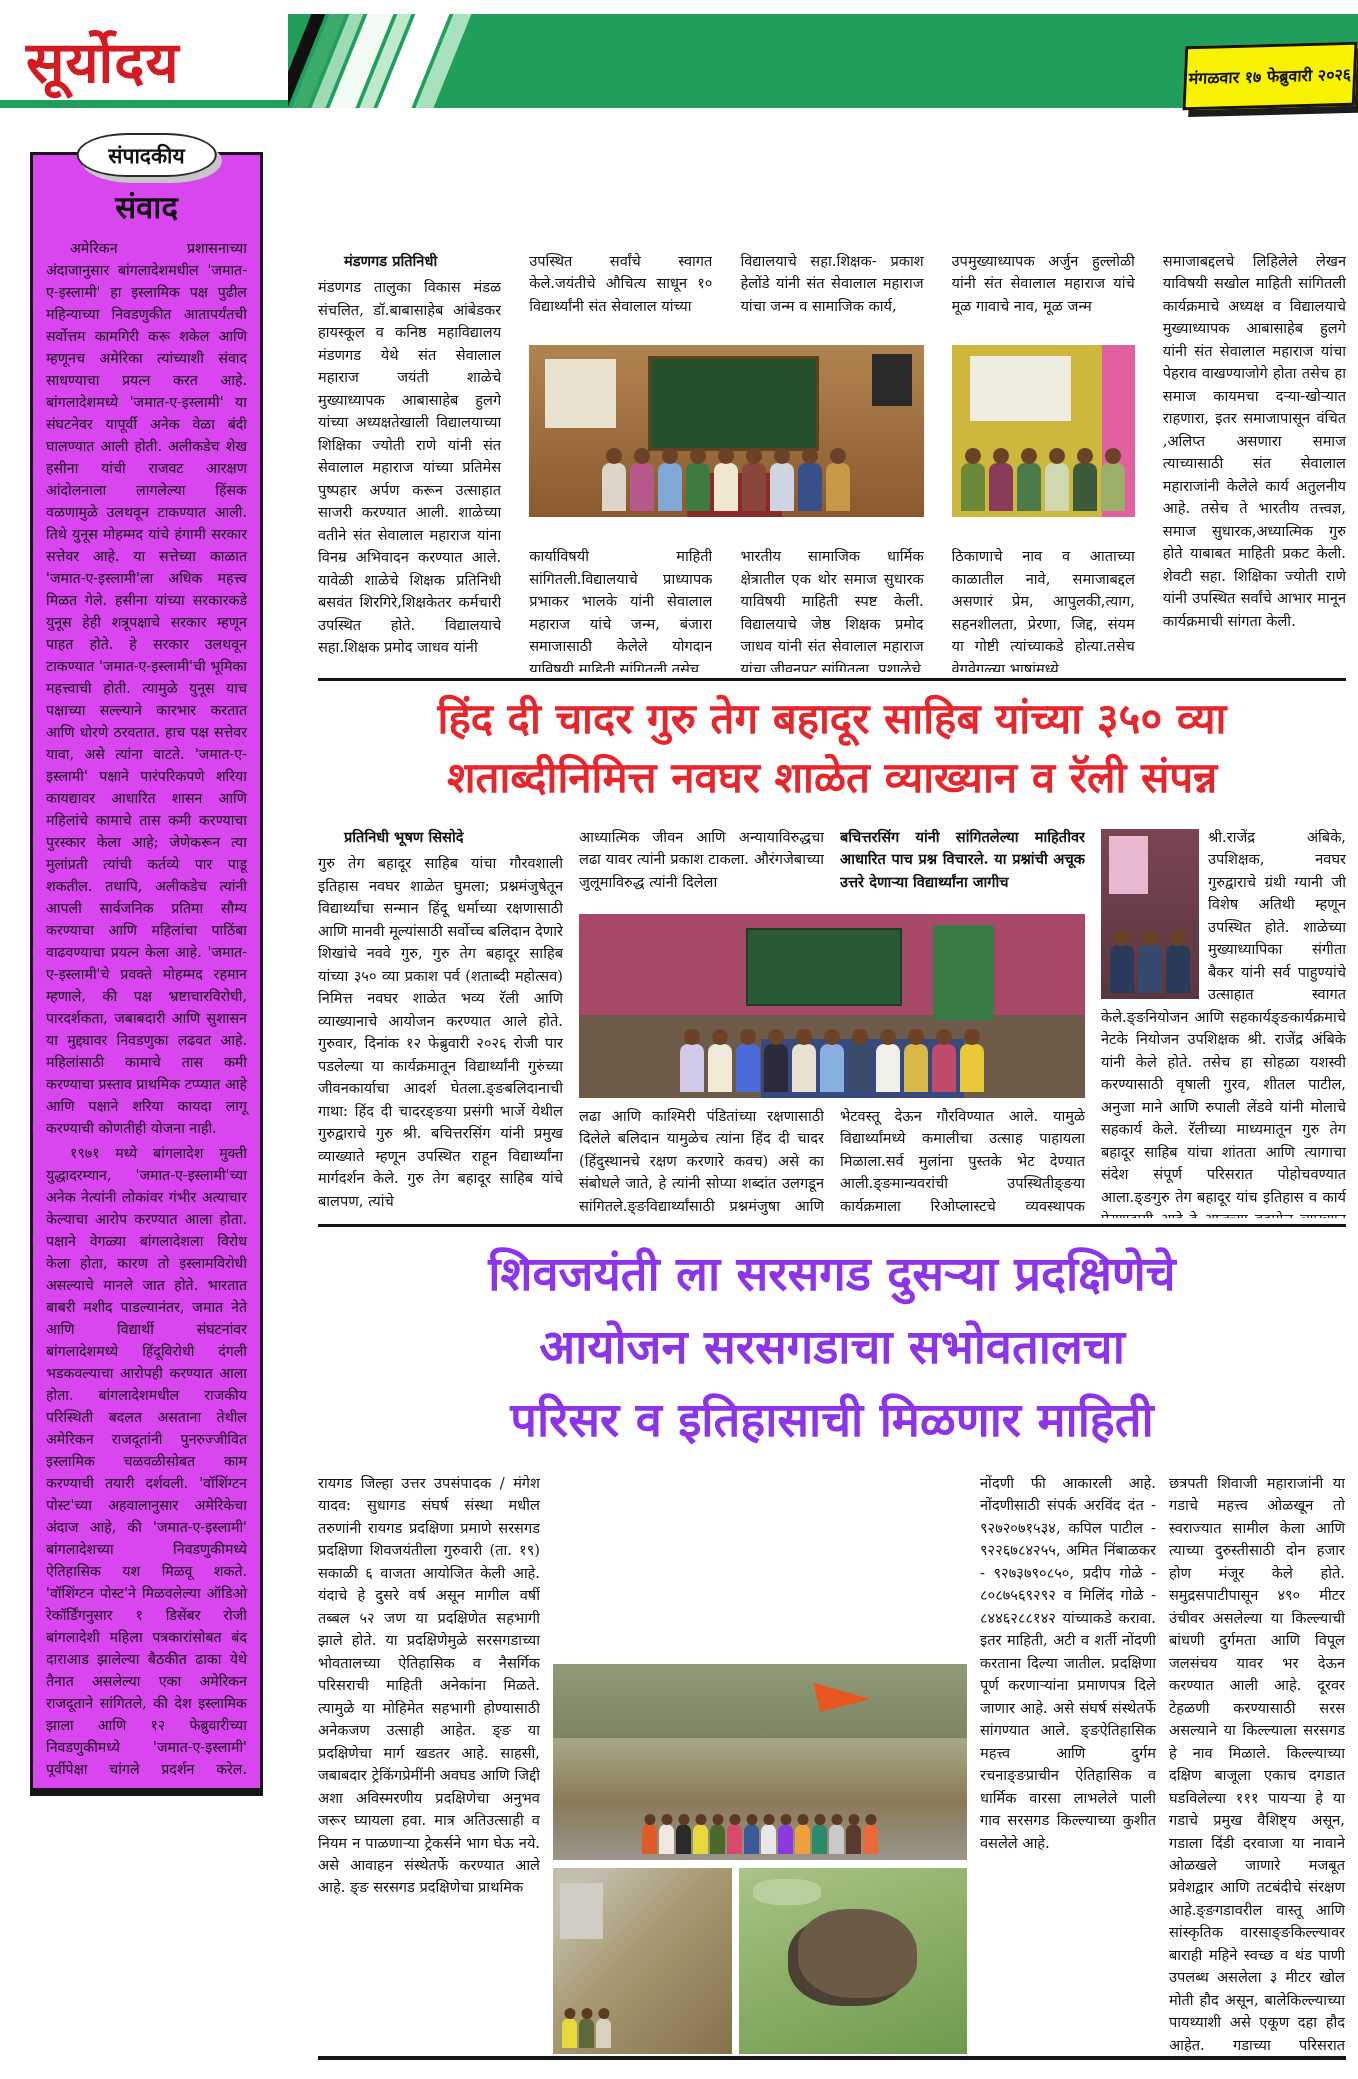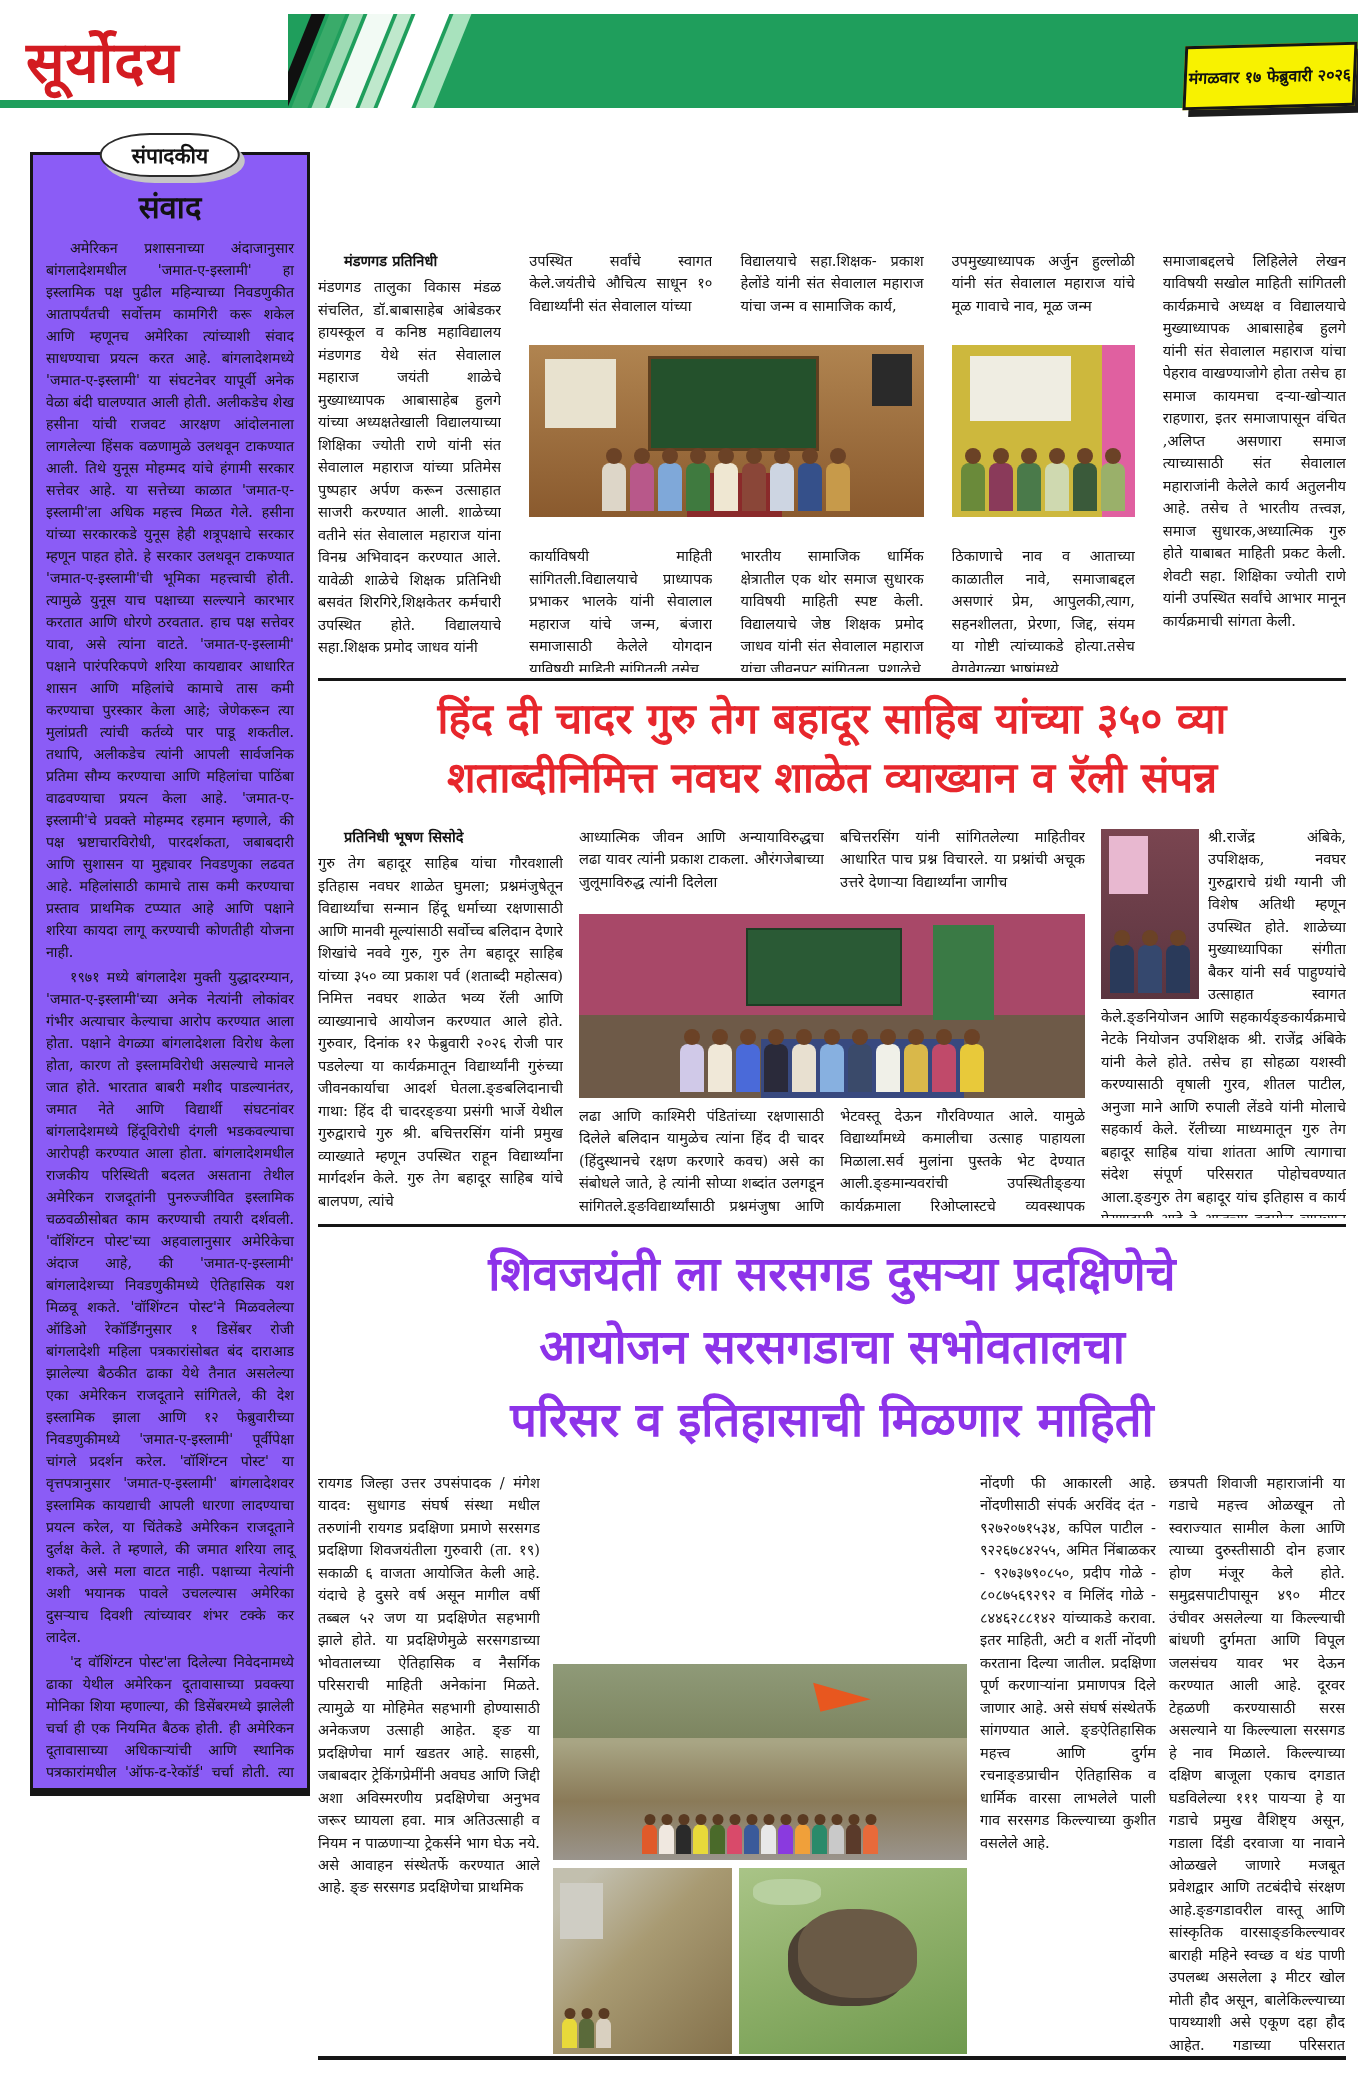--- a/index.html
+++ b/index.html
@@ -13,22 +13,22 @@
   .logo-underline{left:0;top:100px;width:288px;height:8px;background:#1f9e5c;}
   .banner{left:288px;top:14px;width:1070px;height:94px;background:#1f9e5c;overflow:hidden;}
   .stripe{position:absolute;top:-12px;height:130px;transform:skewX(-22deg);}
   .datebox{left:1184px;top:44px;width:166px;height:58px;background:#f8f200;
            border:3px solid #151515;box-shadow:6px 7px 0 #1c1c1c;
            transform:skewX(-4deg) rotate(-1.5deg);
            display:flex;align-items:center;justify-content:center;
            font-size:16px;font-weight:bold;color:#111;text-align:center;}
 
   
-  .ed-box{left:30px;top:152px;width:280px;height:1644px;border:3px solid #161616;
-          border-bottom-width:8px;box-sizing:border-box;background:#8b5cf6;}
+  .ed-box{left:30px;top:152px;width:233px;height:1644px;border:3px solid #161616;
+          border-bottom-width:8px;box-sizing:border-box;background:#d946ef;}
   .ed-badge{position:absolute;top:-22px;left:50%;transform:translateX(-50%);
             background:#fff;border:2px solid #2b2b2b;border-radius:50% / 70%;
             padding:6px 30px;font-size:21px;font-weight:bold;white-space:nowrap;
             box-shadow:5px 6px 0 #c6c6c6;}
   .ed-title{text-align:center;font-size:31px;font-weight:bold;margin:30px 0 10px 0;}
   .ed-body{padding:0 13px;height:1540px;overflow:hidden;}
   .ed-body p{font-size:14.2px;line-height:1.55;text-align:justify;
              text-indent:24px;margin:0 0 3px 0;font-family:"DejaVu Serif",serif;}
 
   
@@ -48,21 +48,21 @@
   .a1-c1{grid-column:1;grid-row:1/4;}
   .a1-c2t{grid-column:2;grid-row:1;} .a1-c3t{grid-column:3;grid-row:1;} .a1-c4t{grid-column:4;grid-row:1;}
   .a1-photo1{grid-column:2/4;grid-row:2;} .a1-photo2{grid-column:4;grid-row:2;}
   .a1-c2b{grid-column:2;grid-row:3;} .a1-c3b{grid-column:3;grid-row:3;} .a1-c4b{grid-column:4;grid-row:3;}
   .a1-c5{grid-column:5;grid-row:1/4;}
 
   .a2-body{left:318px;top:826px;width:1028px;height:392px;display:grid;
            grid-template-columns:repeat(4,1fr);column-gap:16px;
            grid-template-rows:auto 184px auto;row-gap:7px;}
   .a2-c1{grid-column:1;grid-row:1/4;}
-  .a2-c2t{grid-column:2;grid-row:1;} .a2-c3t{grid-column:3;grid-row:1;}
+  .a2-c2t{grid-column:2;grid-row:1;} .a2-c3t{grid-column:3;grid-row:1;font-weight:bold;}
   .a2-photoA{grid-column:2/4;grid-row:2;}
   .a2-c2b{grid-column:2;grid-row:3;} .a2-c3b{grid-column:3;grid-row:3;}
   .a2-c4{grid-column:4;grid-row:1/4;}
   .girls-photo{float:left;width:98px;height:170px;margin:3px 9px 3px 0;}
 
   .a3-body{left:318px;top:1472px;width:1028px;height:582px;display:grid;
            grid-template-columns:222px 414px 176px 176px;column-gap:13px;
            grid-template-rows:auto 196px 186px;row-gap:8px;}
   .a3-c1{grid-column:1;grid-row:1/4;}
   .a3-c2t{grid-column:2;grid-row:1;}

